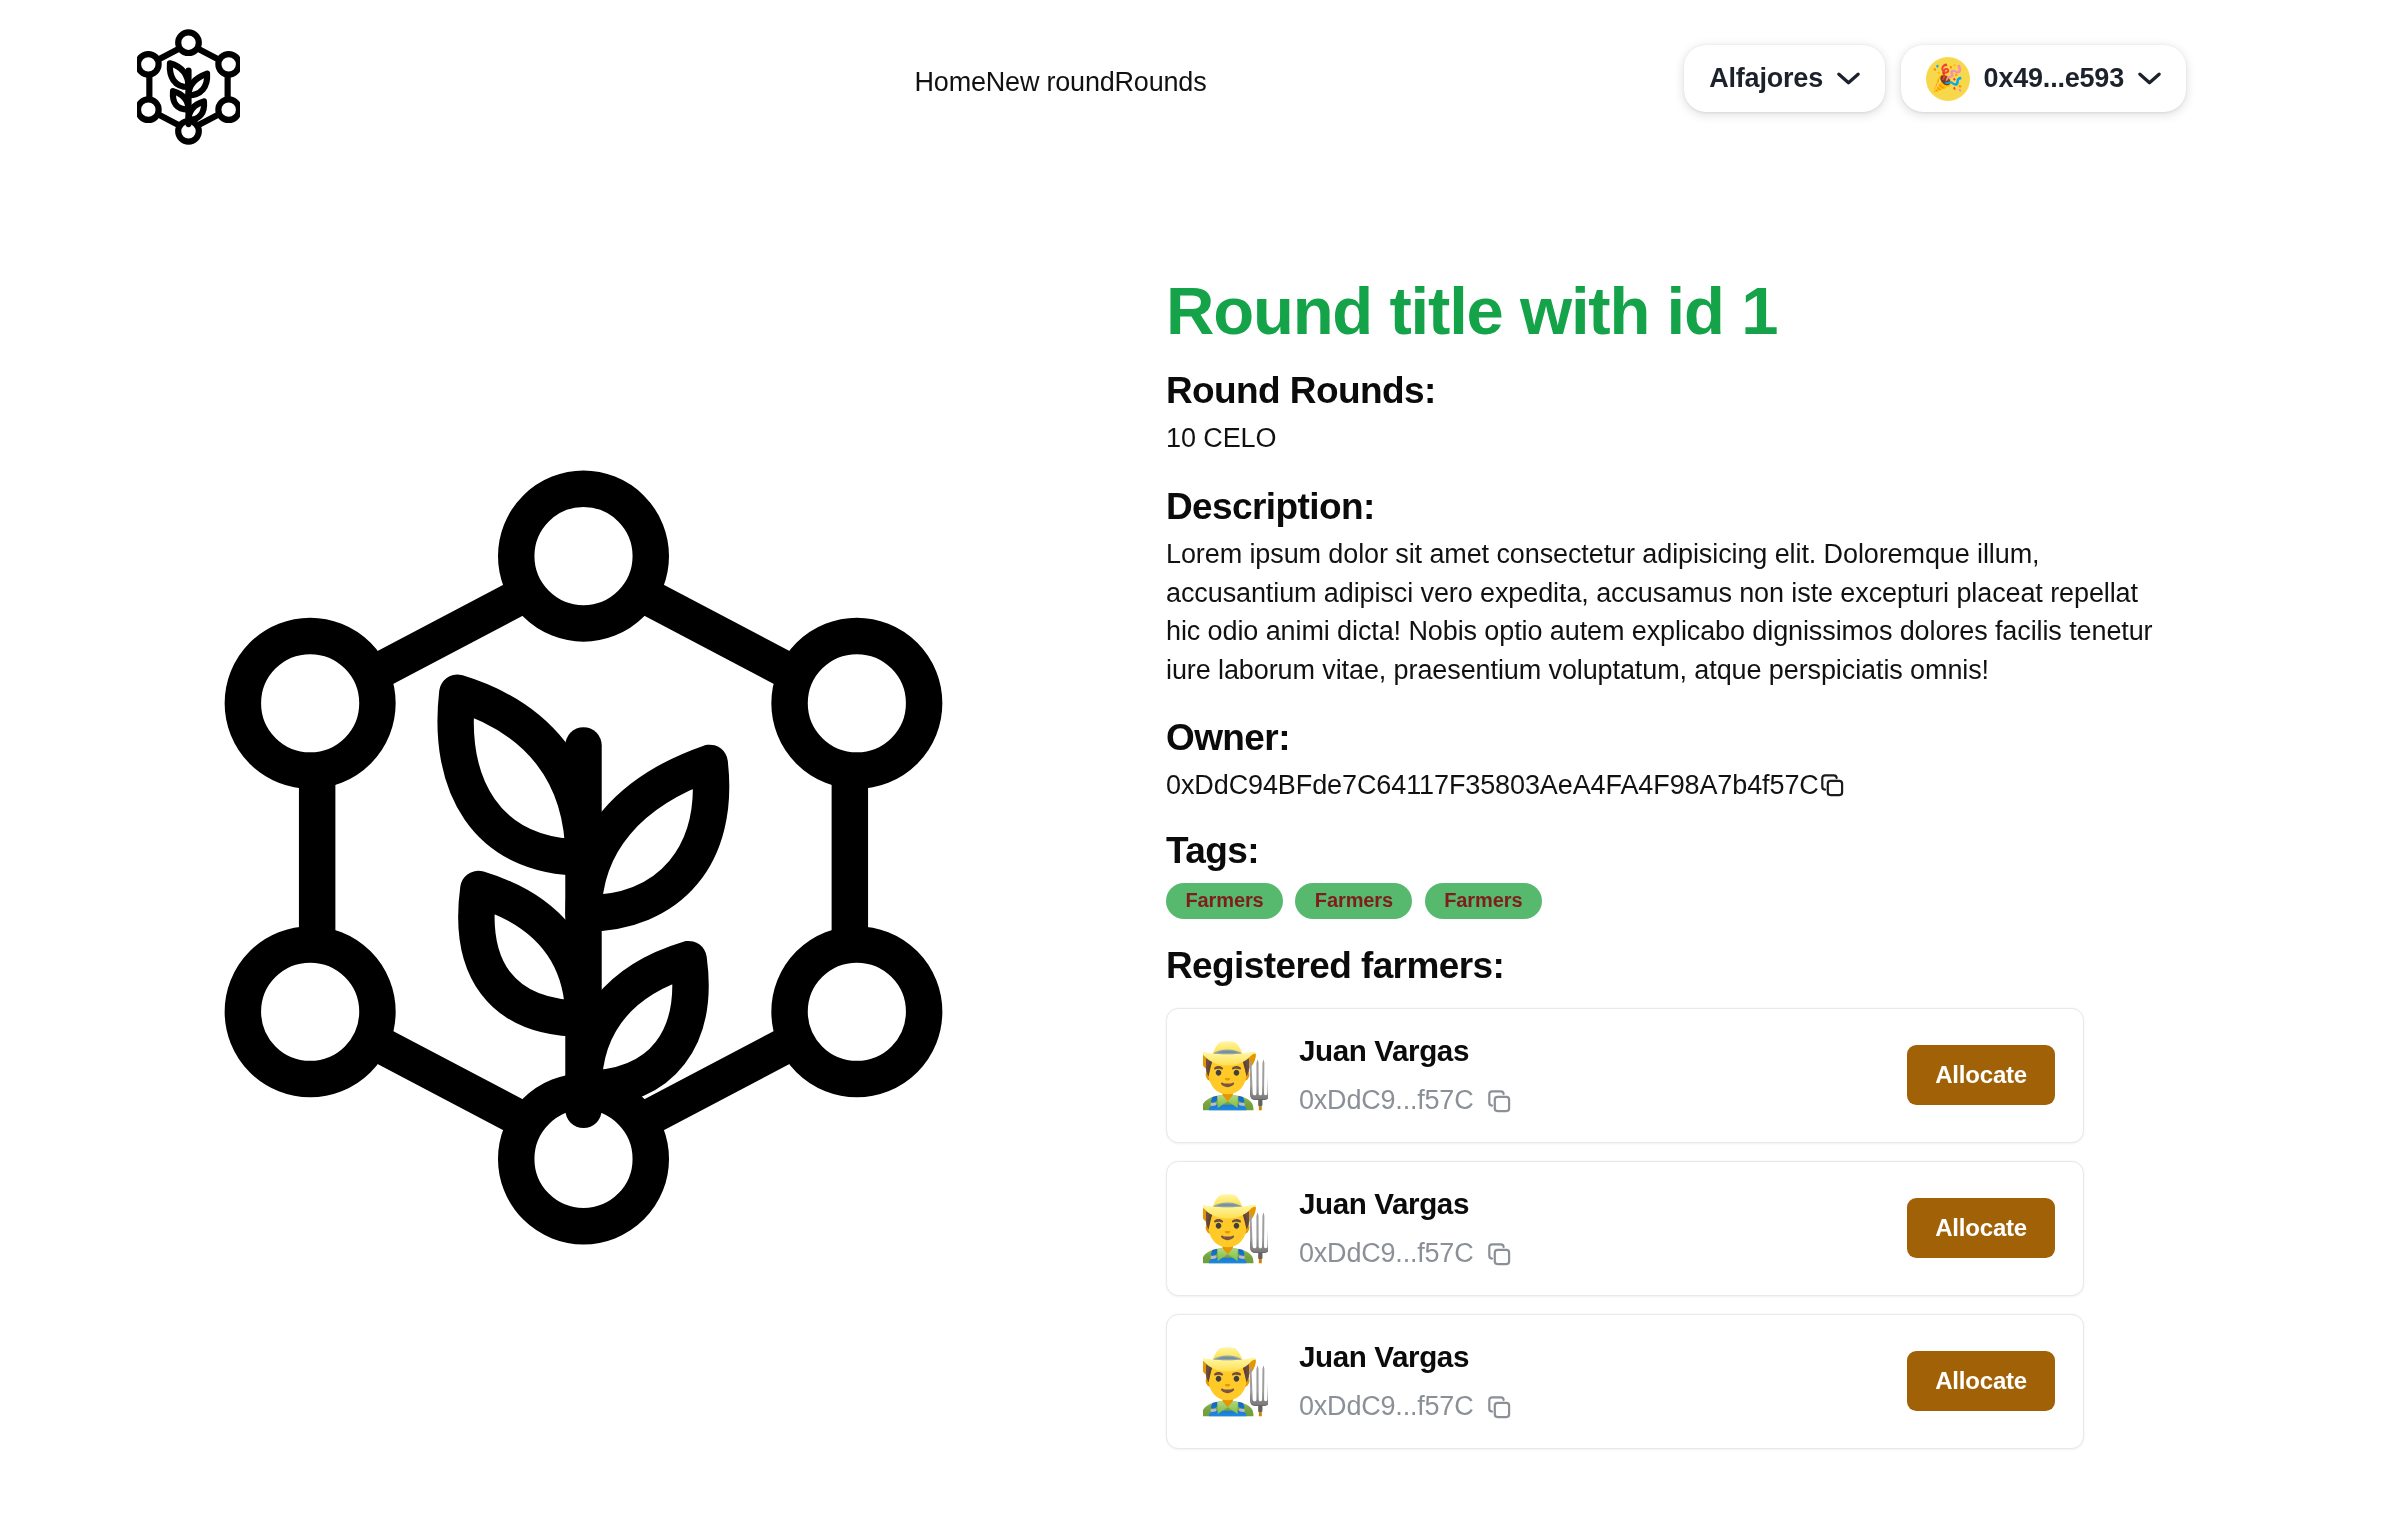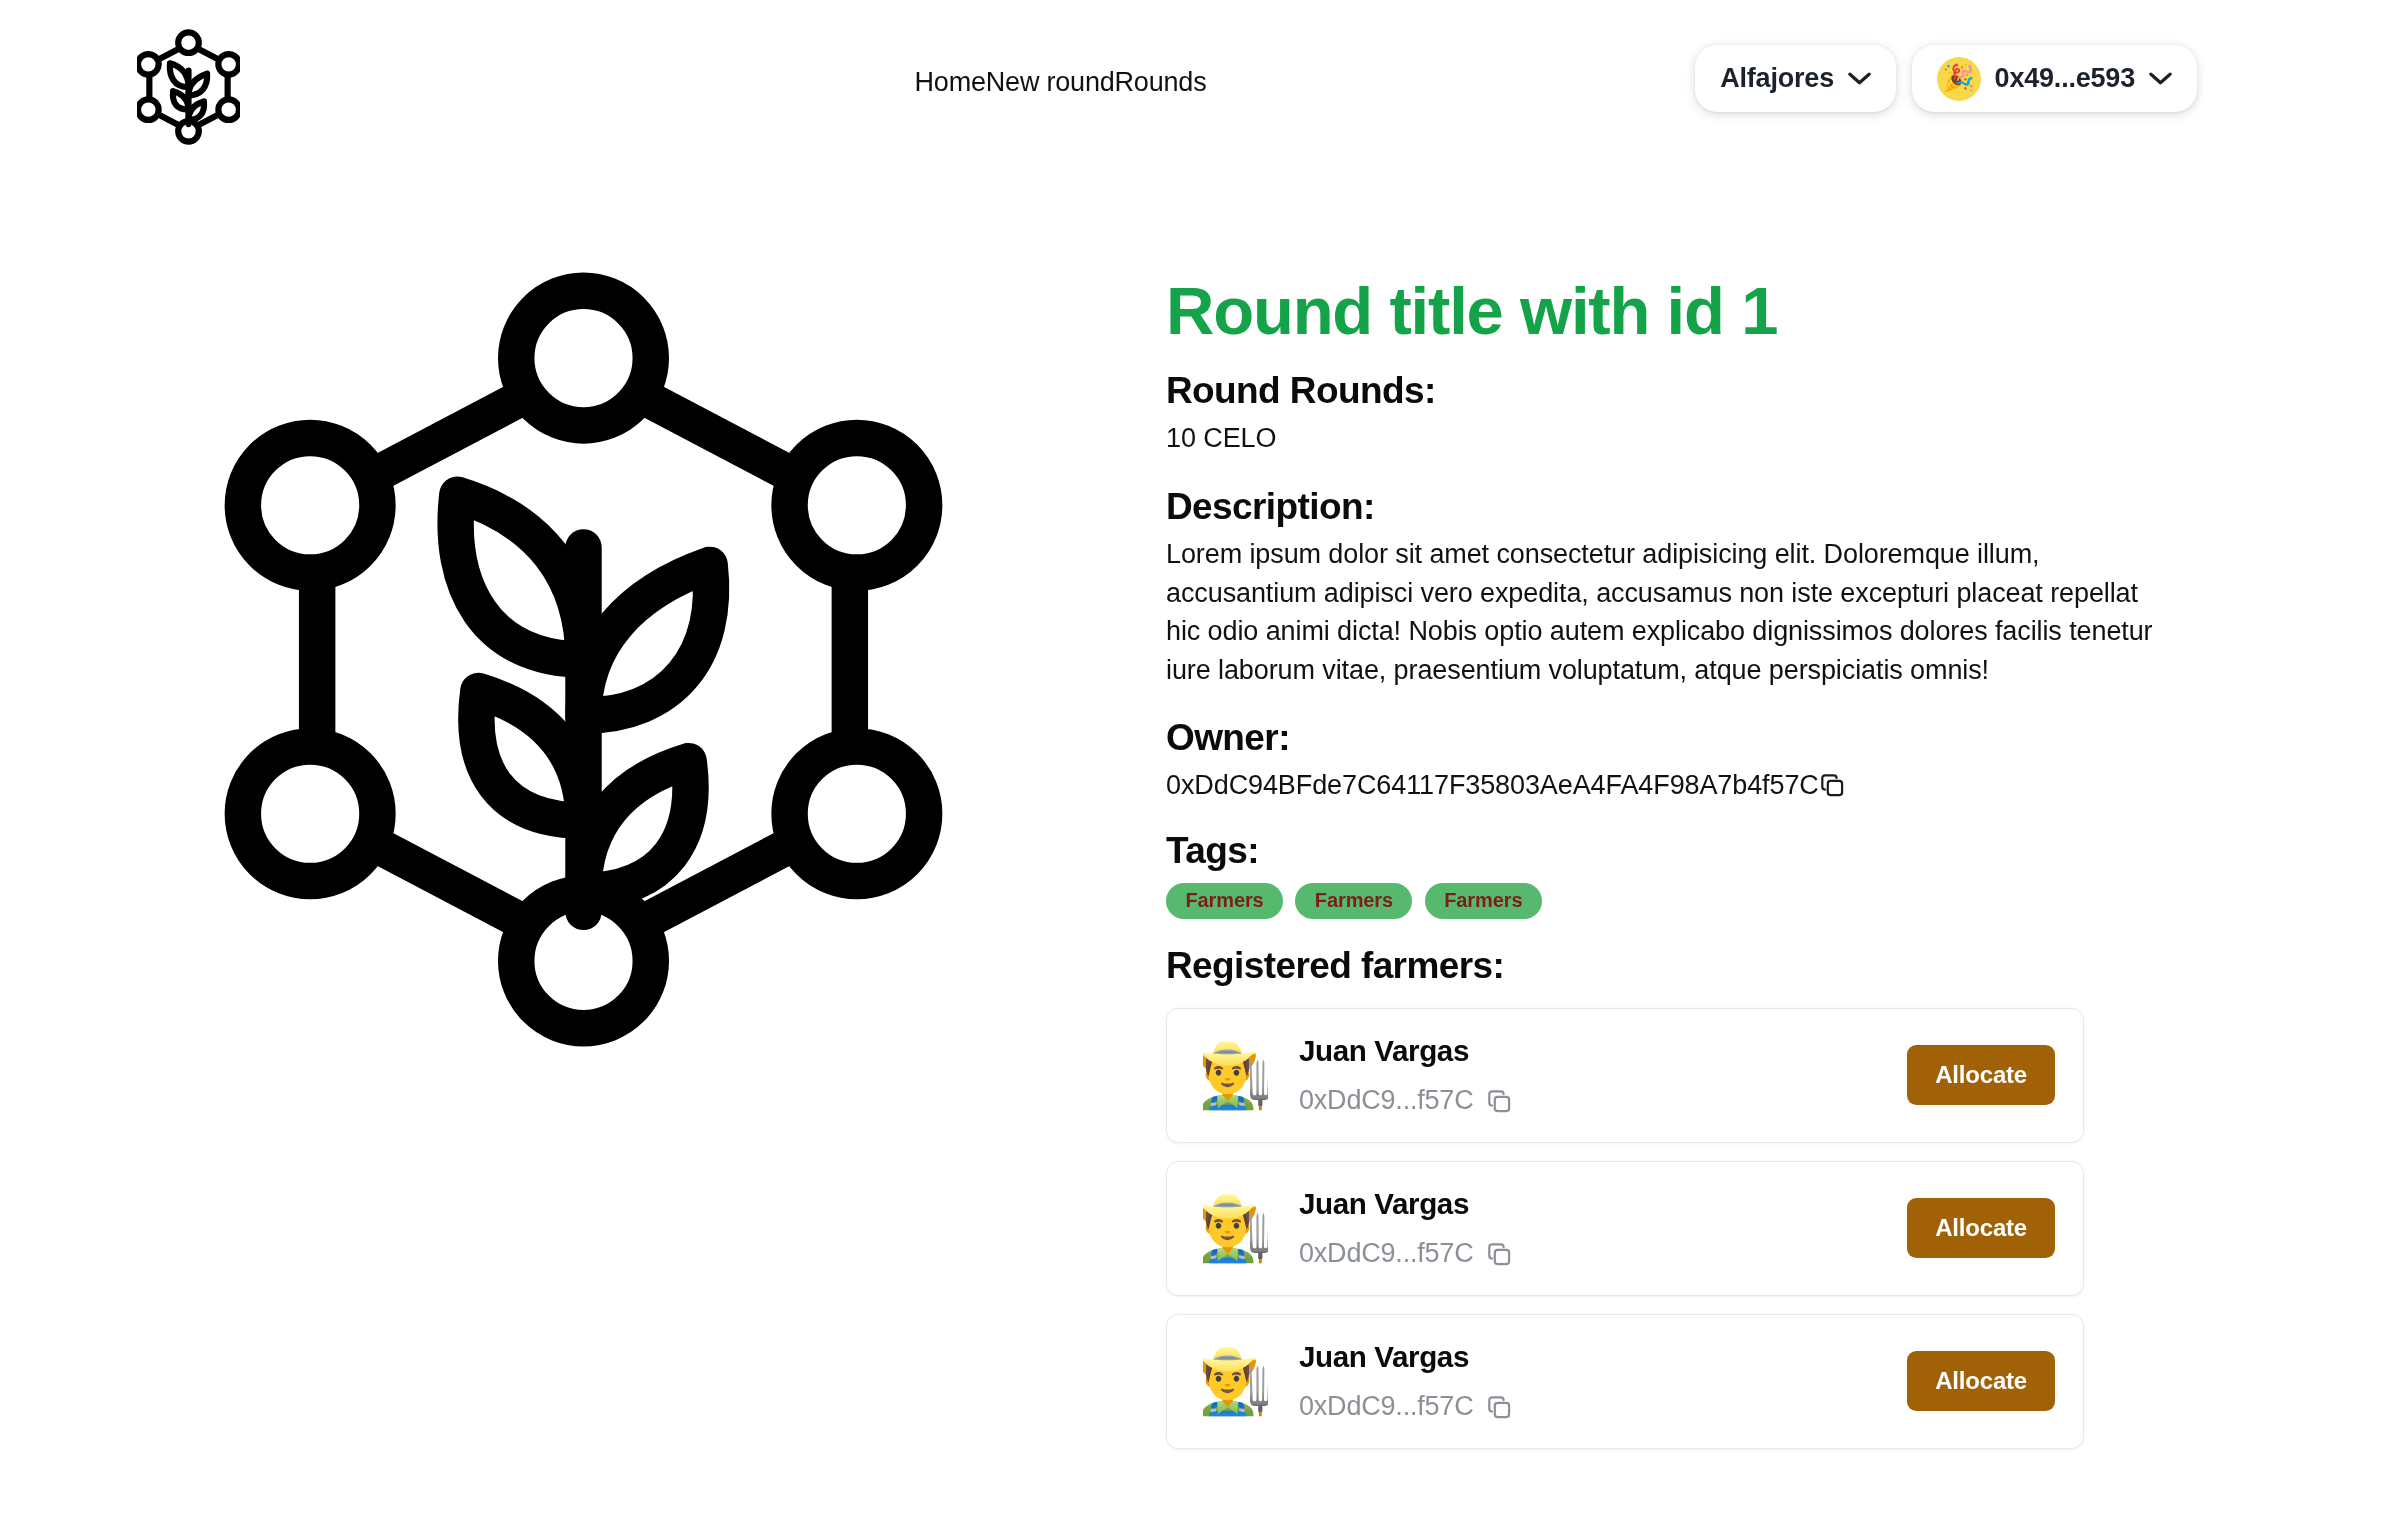--- a/index.html
+++ b/index.html
@@ -43,21 +43,21 @@
     font-size: 27px;
     color: #111111;
     letter-spacing: -0.2px;
     text-decoration: none;
     white-space: nowrap;
     cursor: pointer;
   }
 
   #header-right {
     position: absolute;
-    right: 204px;
+    right: 215px;
     top: 45px;
     display: flex;
     align-items: center;
     gap: 15.6px;
   }
 
   .pill-button {
     display: flex;
     align-items: center;
     gap: 14px;
@@ -95,21 +95,21 @@
     justify-content: center;
     font-size: 26.4px;
     line-height: 1;
     flex: 0 0 auto;
     overflow: hidden;
   }
 
   
   #main {
     display: flex;
-    align-items: flex-start;
+    align-items: center;
     padding: 0 44px 0 0;
   }
 
   #hero-column {
     width: 1166px;
     flex: 0 0 auto;
     display: flex;
     justify-content: center;
     padding-top: 93px;
   }

